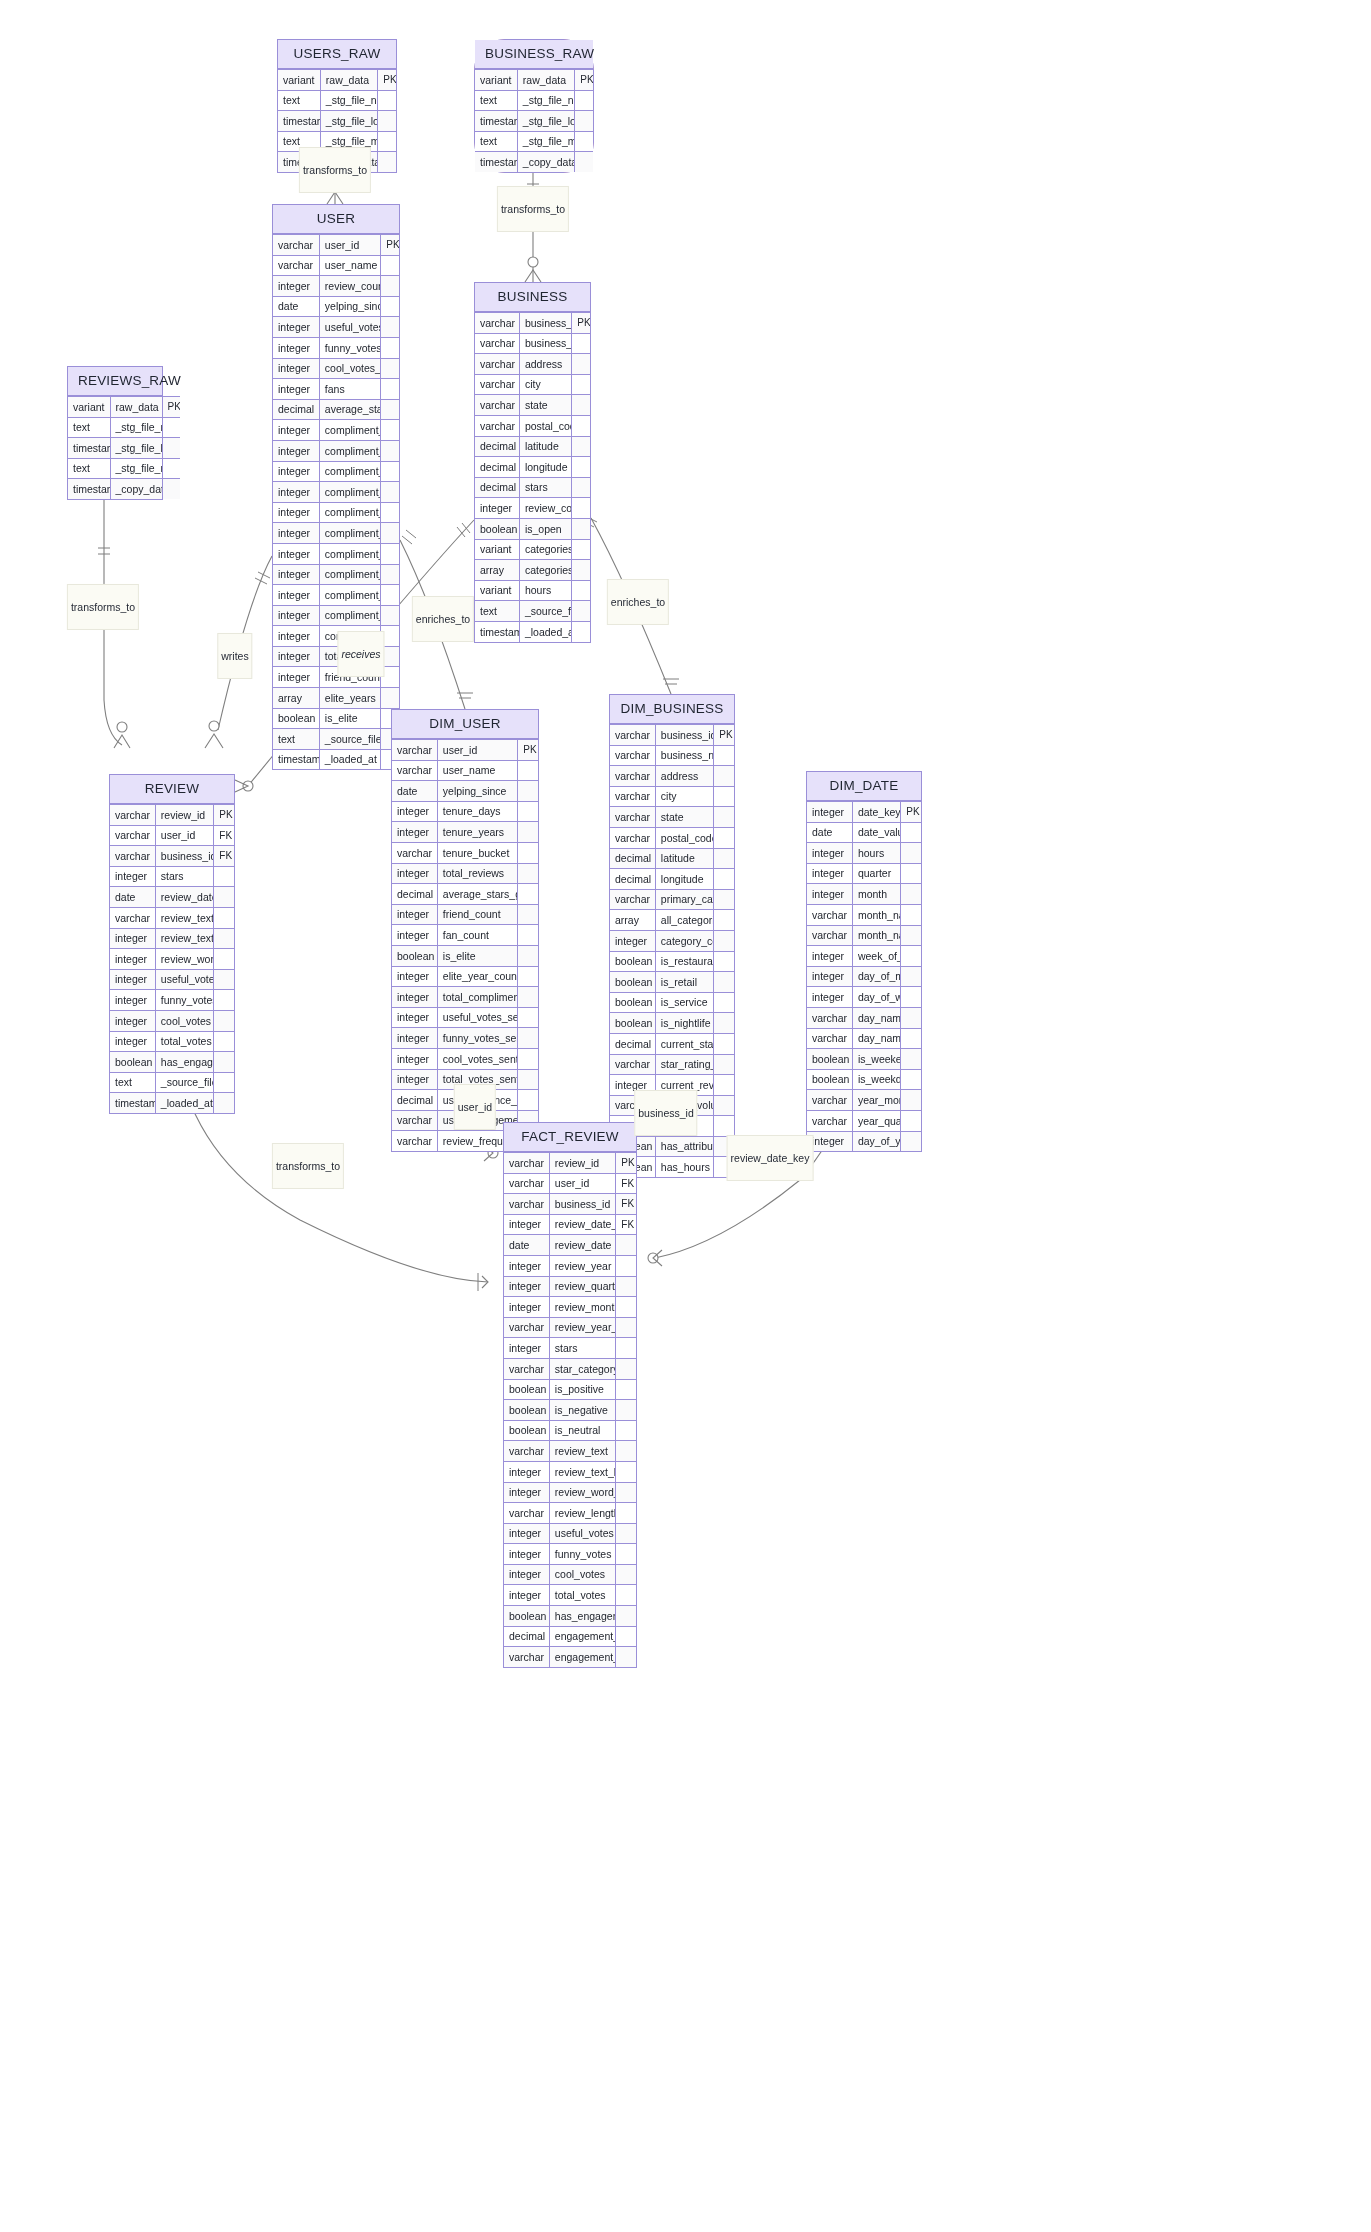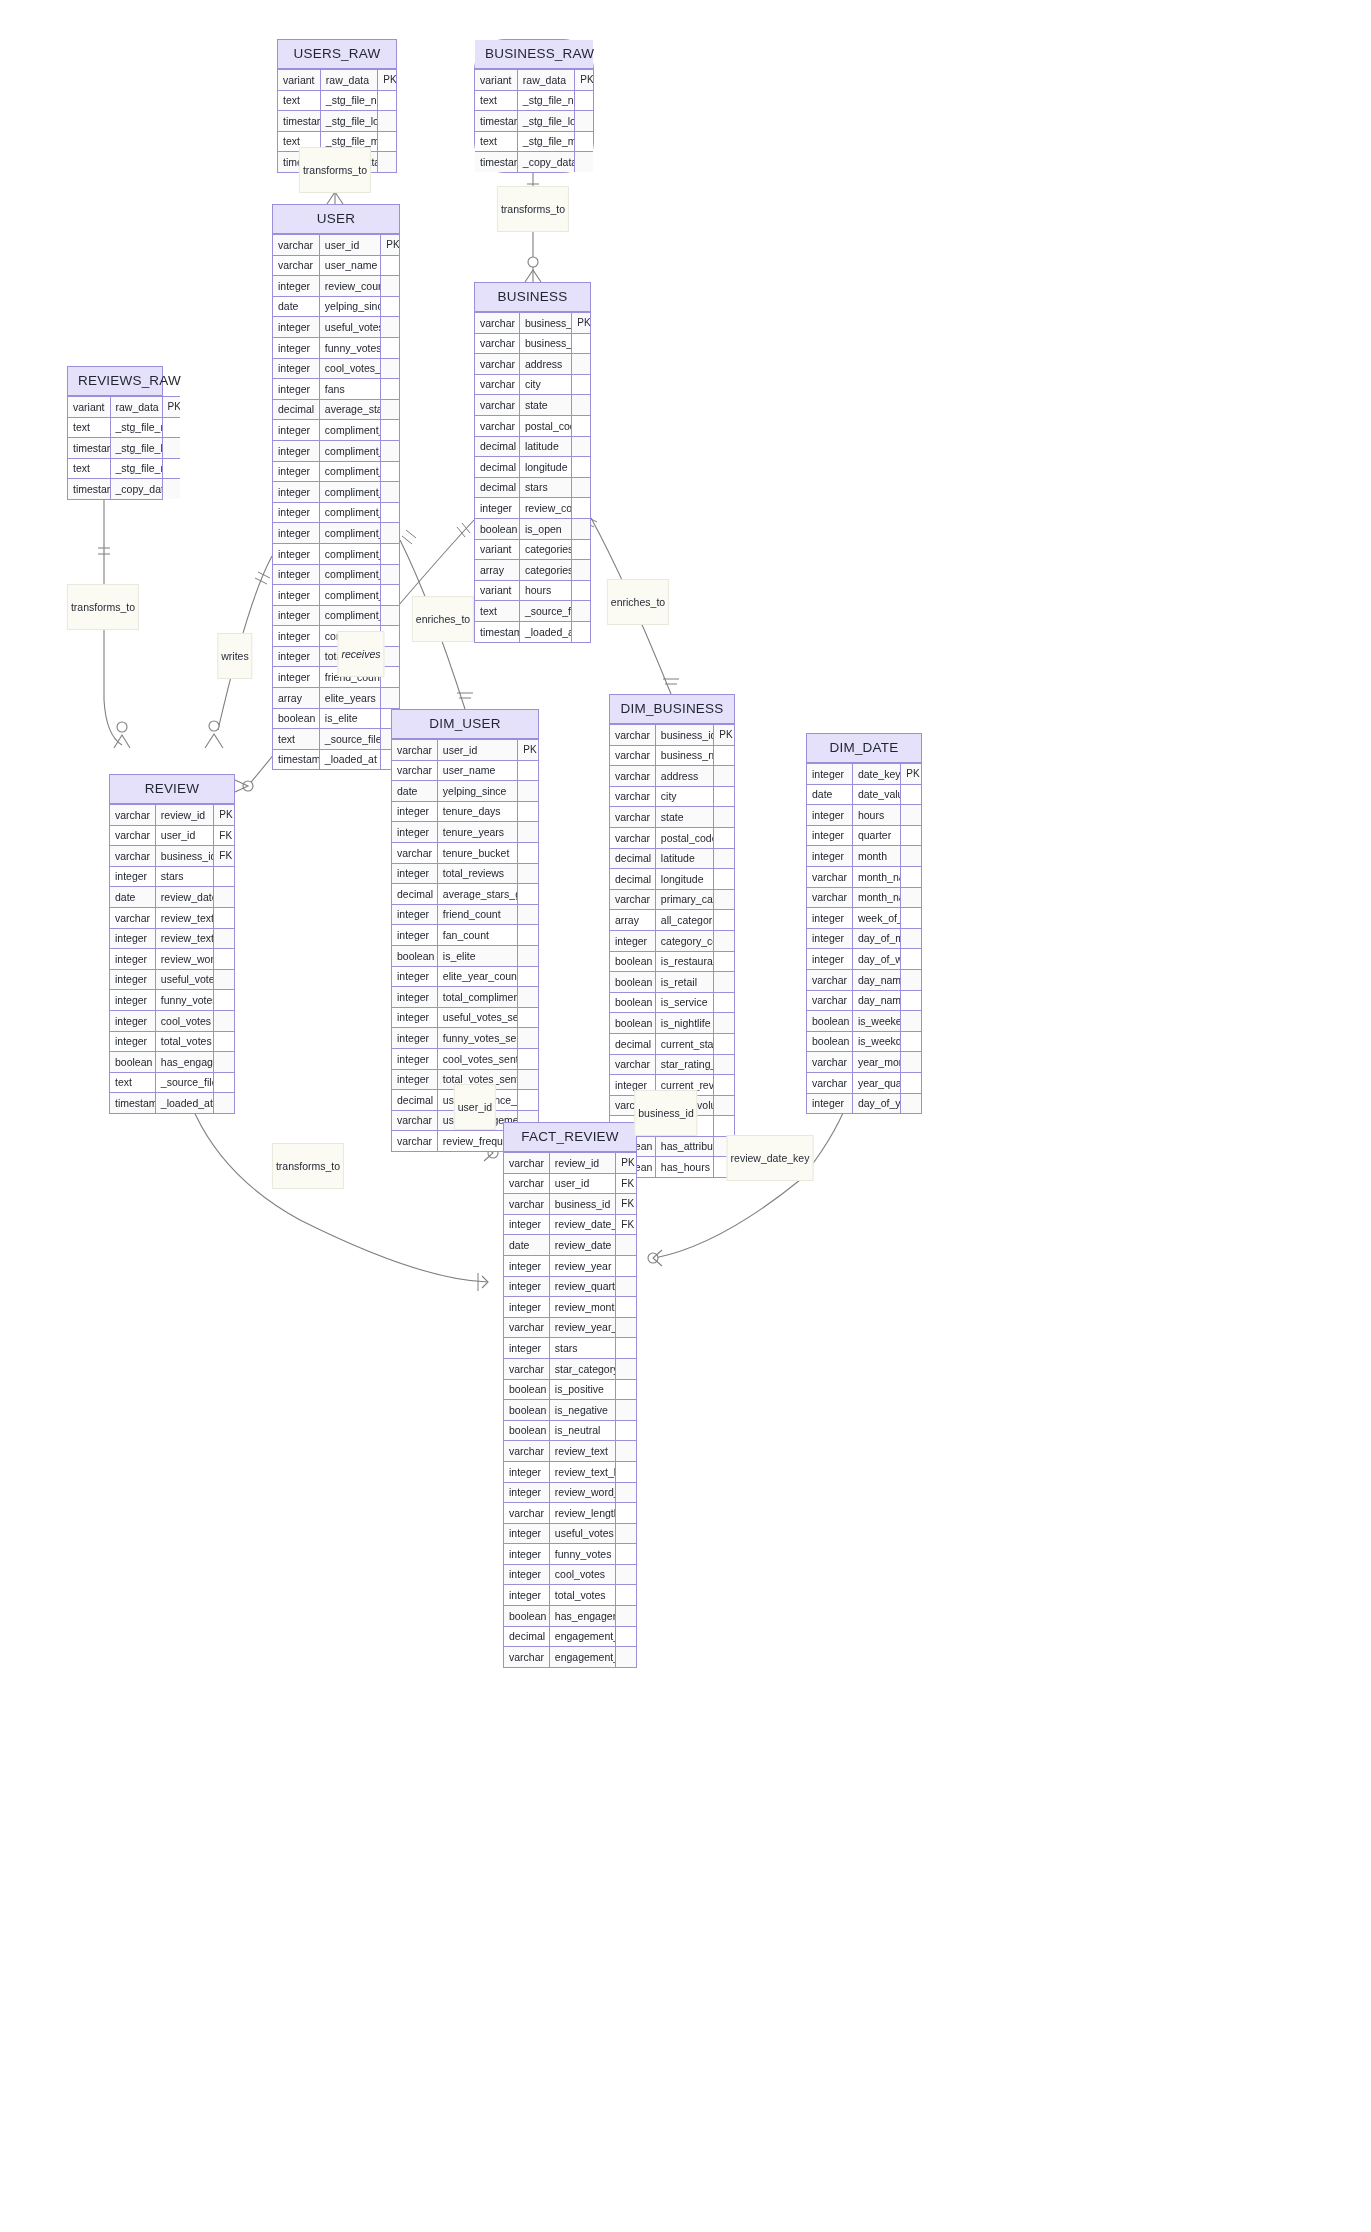--- a/index.html
+++ b/index.html
@@ -797,21 +797,21 @@
               <td class="c-key"></td>
             </tr>
             <tr>
               <td class="c-type">boolean</td>
               <td class="c-name">has_hours</td>
               <td class="c-key"></td>
             </tr>
           </tbody>
         </table>
       </div>
-      <div class="entity" style="left: 806px; top: 733px; width: 116px;">
+      <div class="entity" style="left: 806px; top: 771px; width: 116px;">
         <div class="title">DIM_DATE</div>
         <table>
           <colgroup>
             <col style="width: 45px;">
             <col style="width: 48px;">
             <col style="width: 20px;">
           </colgroup>
           <tbody>
             <tr>
               <td class="c-type">integer</td>

